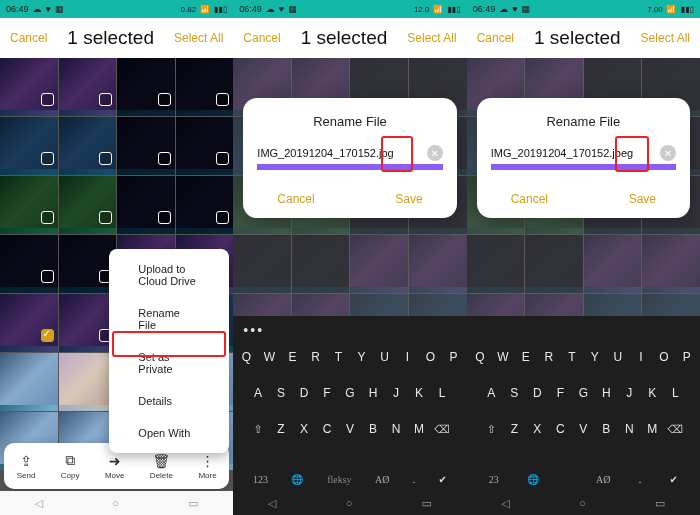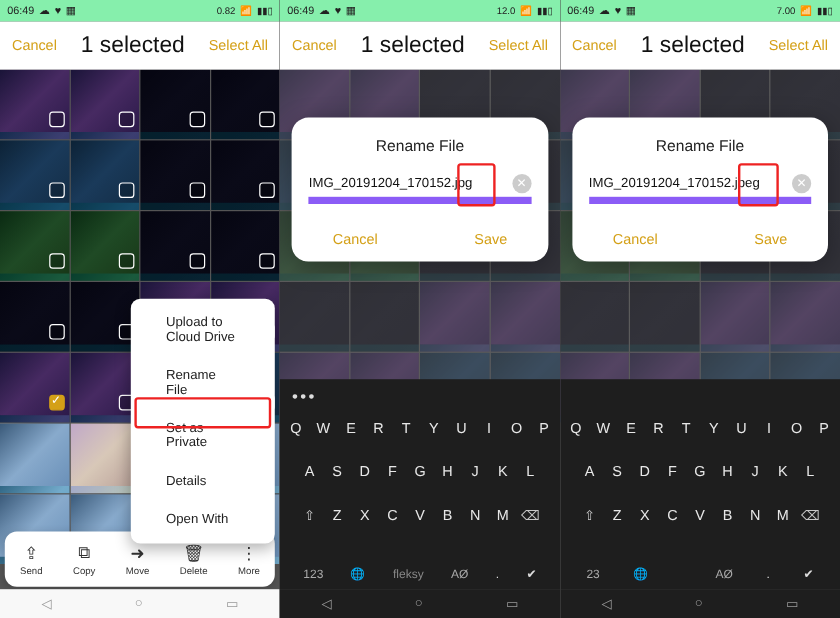--- a/index.html
+++ b/index.html
@@ -1,19 +1,19 @@
 <!DOCTYPE html>
 <html><head>
 <meta charset="utf-8">
 <style>
   * { box-sizing: border-box; margin: 0; padding: 0; }
   body { width: 700px; height: 515px; display: flex; font-family: -apple-system, Helvetica, Arial, sans-serif; background: #333; overflow: hidden; }
   .pane { position: relative; width: 233.33px; height: 515px; background: #555; overflow: hidden; }
   .pane.dim::after { content:""; position:absolute; inset:0; background:rgba(100,100,100,0.45); z-index: 1; pointer-events:none; }
-  .status { position:absolute; top:0; left:0; right:0; height:18px; display:flex; justify-content:space-between; align-items:center; padding:0 6px; font-size:9px; background:#86efac; color:#222; z-index:5; }
+  .status { position:absolute; top:0; left:0; right:0; height:18px; display:flex; justify-content:space-between; align-items:center; padding:0 6px; font-size:9px; background:#14b8a6; color:#222; z-index:5; }
   .status .left, .status .right { display:flex; gap:4px; align-items:center; }
   .status .right span { font-size:8px; }
   .selectbar { position:absolute; top:18px; left:0; right:0; height:40px; display:flex; justify-content:space-between; align-items:center; padding:0 10px; background:#fff; z-index:5; }
   .selectbar .btn { color:#d4a017; font-size:12px; font-weight:500; }
   .selectbar .title { color:#111; font-size:19px; font-weight:400; }
   .grid { position:absolute; top:58px; left:0; right:0; bottom:0; display:grid; grid-template-columns:repeat(4,1fr); grid-auto-rows:58px; gap:1px; }
   .tile { position:relative; background:linear-gradient(135deg,#1a1438,#472a62,#2c1a4a); border-bottom:6px solid rgba(0,180,200,0.15); }
   .tile.g { background:linear-gradient(135deg,#0a2a12,#1f4a25,#183818); }
   .tile.b { background:linear-gradient(135deg,#0c2236,#1a3a5a,#132d46); }
   .tile.n { background:linear-gradient(135deg,#3a5a7a,#88aacc,#6a90b8); }
@@ -39,21 +39,21 @@
   .modal .mbtns { display:flex; justify-content:space-between; margin-top:18px; padding:4px 20px; }
   .modal .mbtns span { color:#d4a017; font-size:12px; }
   .kbd { position:absolute; left:0; right:0; bottom:24px; top:316px; background:#1e1e1e; z-index:7; }
   .kbd .dots { position:absolute; top:6px; left:10px; color:#ddd; font-size:14px; letter-spacing:2px; }
   .kbd .rows { position:absolute; top:26px; left:0; right:0; }
   .krow { display:flex; justify-content:center; gap:0; margin-bottom:6px; }
   .krow.r2 { padding:0 8px; }
   .krow.r3 { padding:0 4px; }
   .key { width:23px; height:30px; display:flex; align-items:center; justify-content:center; color:#e8e8e8; font-size:12px; border-radius:4px; }
   .key.sp { color:#c8c8c8; font-size:11px; }
-  .bottomrow { position:absolute; bottom:6px; left:0; right:0; display:flex; align-items:center; justify-content:space-around; padding:0 8px; }
+  .bottomrow { position:absolute; bottom:6px; left:0; right:0; display:flex; align-items:center; justify-content:space-around; padding:0 8px;font-family:Liberation Serif, serif; }
   .bottomrow .bk { color:#aaa; font-size:10px; }
   .bottomrow .bk.w { color:#ddd; }
   .bottomrow .fleksy { color:#888; font-size:10px; }
 </style>
 </head>
 <body>
 
 <div class="pane">
   <div class="status">
     <div class="left">

